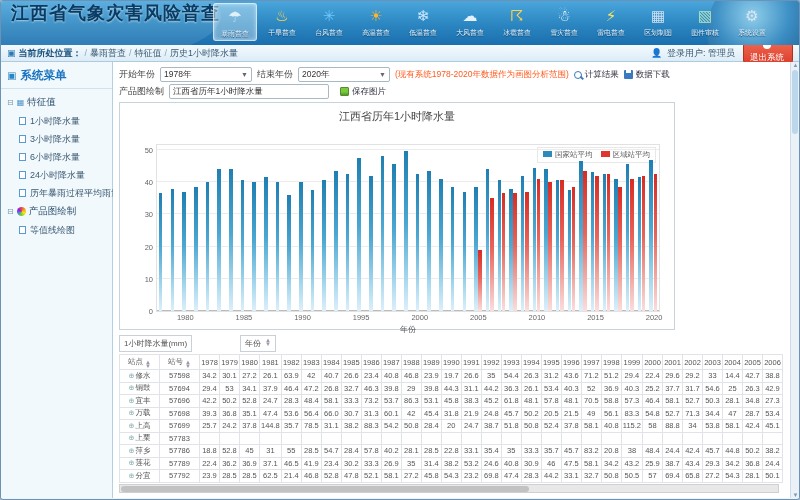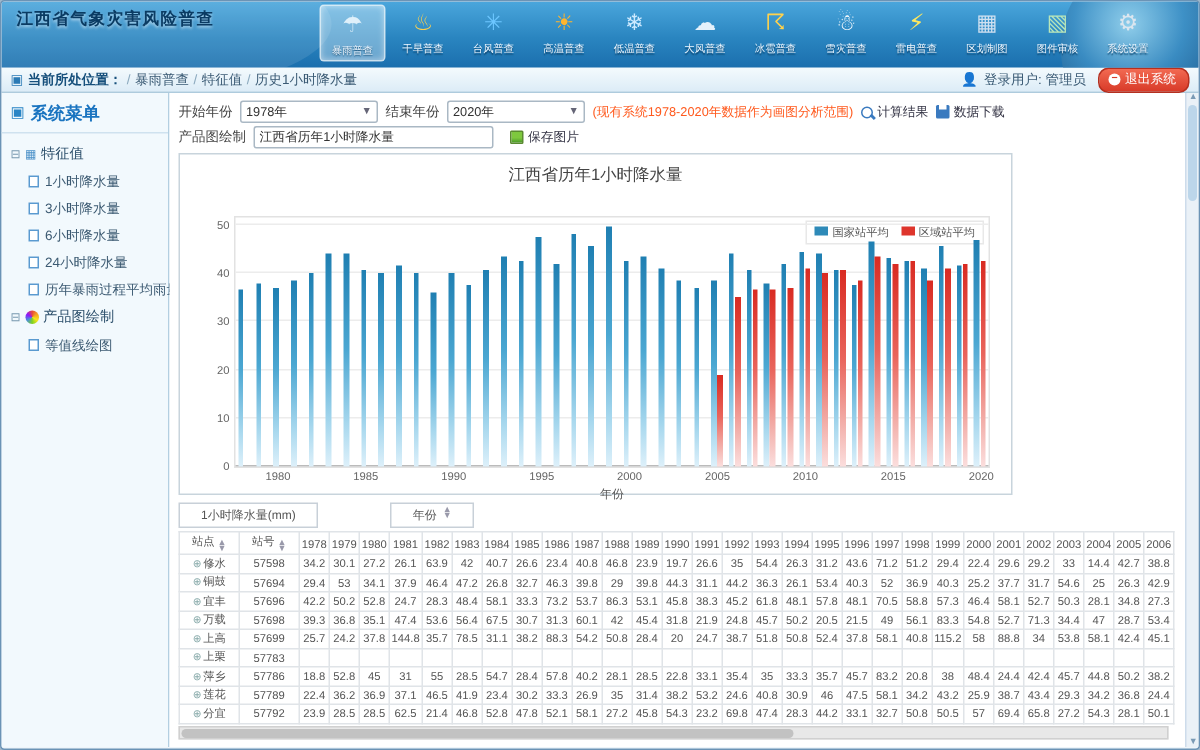--- a/index.html
+++ b/index.html
@@ -4,38 +4,38 @@
 <style>
   * { margin:0; padding:0; box-sizing:border-box; }
   html,body { width:800px; height:500px; font-family:"Liberation Sans","DejaVu Sans",sans-serif; background:#9fb6c9; overflow:hidden; }
   .window { width:800px; height:500px; border:1px solid #6b93b5; background:#eef5fa; position:relative; overflow:hidden; border-radius:3px; }
 
   
   .header { height:44px; background:linear-gradient(180deg,#4aa6dc 0%,#2a85c0 55%,#1b6fae 100%); position:relative; overflow:hidden; }
   .header:before { content:""; position:absolute; left:-40px; top:-30px; width:260px; height:90px; background:rgba(255,255,255,0.10); border-radius:50%; }
   .earth { position:absolute; right:-28px; top:-30px; width:120px; height:120px; border-radius:50%;
            background:radial-gradient(circle at 38% 38%, #9fd8f0 0%, #3e8fc4 35%, #1a4f7e 75%, #0c2f52 100%); opacity:.85; }
-  .app-title { position:absolute; left:10px; top:4px; font-size:11px; font-weight:bold; color:#0a3b63; line-height:17px;
+  .app-title { position:absolute; left:10px; top:4px; font-size:18px; font-weight:bold; color:#0a3b63; line-height:17px;
                text-shadow:0 1px 2px rgba(255,255,255,.55); letter-spacing:1px; }
   .app-title .l2 { padding-left:14px; }
   .toolbar { position:absolute; left:212px; top:2px; display:flex; gap:3px; }
   .tool { width:44px; text-align:center; cursor:pointer; padding:1px 0; border-radius:3px; }
   .tool .tool-icon { display:block; height:24px; line-height:24px; font-size:15px; }
   .tool .tool-label { display:block; font-size:7.5px; color:#eef7ff; text-shadow:0 1px 1px #0a4068; white-space:nowrap; transform:scale(.92); }
   .tool.active { background:rgba(235,246,252,.38); border:1px solid rgba(255,255,255,.65); box-shadow:inset 0 0 4px rgba(255,255,255,.5); }
 
   
   .subbar { height:17px; background:linear-gradient(180deg,#f4fafd,#dcecf7); border-bottom:1px solid #aecbdd; display:flex; align-items:center; font-size:9px; color:#3a5a74; padding:0 6px; }
   .crumb-icon { color:#2a7ab5; margin-right:3px; font-size:9px; }
   .breadcrumb b { color:#17507c; }
   .crumb-sep { color:#8aa8bd; margin:0 3px; }
   .subbar .spacer { flex:1; }
   .user-info { display:flex; align-items:center; gap:4px; }
   .user-icon { color:#c07a28; font-size:9px; }
-  .logout-btn { background:linear-gradient(180deg,#f26a52,#d83a28); color:#fff; border-radius:7px; padding:1px 8px 2px 6px; font-size:8.5px; cursor:pointer; border:1px solid #b52f1f; display:flex; align-items:center; gap:3px; }
+  .logout-btn { background:linear-gradient(180deg,#f26a52,#d83a28); color:#fff; border-radius:7px; padding:1px 8px 2px 6px; font-size:8.5px; cursor:pointer; border:1px solid #b52f1f; display:flex; align-items:center; gap:3px;flex-direction:column; }
   .logout-btn .x { background:#fff; color:#d83a28; border-radius:50%; width:8px; height:8px; line-height:8px; text-align:center; font-size:7px; font-weight:bold; }
 
   
   .content { display:flex; height:436px; position:relative; }
   .sidebar { width:112px; background:#f2f9fd; border-right:1px solid #b3cfe1; }
   .side-title { display:flex; align-items:center; gap:4px; color:#1a74c0; font-weight:bold; font-size:11.5px; padding:6px 6px 5px; border-bottom:1px solid #cfe2ef; }
   .side-title .sq { color:#2a85c5; font-size:10px; }
   .tree { padding:4px 2px; }
   .tree-group { display:flex; align-items:center; gap:3px; font-size:9.5px; color:#2c4f6b; padding:3px 4px; cursor:pointer; }
   .tree-group .exp { color:#7a9ab0; font-size:8px; }
@@ -76,21 +76,21 @@
   .xticks { position:relative; height:12px; }
   .xtick { position:absolute; top:1px; font-size:7.5px; color:#666; transform:translateX(-50%); }
   .xlabel { text-align:center; font-size:8px; color:#555; height:12px; }
   .yaxis-label { position:absolute; left:-26px; top:50%; transform:rotate(-90deg) translateX(28%); transform-origin:center; font-size:7.5px; color:#666; white-space:nowrap; }
   .legend { position:absolute; top:2px; right:3px; display:flex; gap:8px; border:1px solid #e8e8e8; background:rgba(255,255,255,.92); padding:2px 5px; font-size:7.5px; color:#555; align-items:center; }
   .legend .sw { width:9px; height:6px; display:inline-block; margin-right:3px; }
 
   
   .table-area { margin-top:5px; position:relative; font-size:7.5px; color:#555; }
   .tbl-controls { display:flex; gap:48px; margin-bottom:2px; }
-  .hdr-box { border:1px solid #c8d0d8; background:#fff; padding:2px 14px; font-size:8px; color:#555; display:flex; gap:4px; }
+  .hdr-box { border:1px solid #c8d0d8; background:#fff; padding:2px 4px; font-size:8px; color:#555; display:flex; gap:4px; }
   .sorts { color:#99a; font-size:6px; line-height:4px; display:inline-flex; flex-direction:column; }
   table.data { border-collapse:collapse; table-layout:fixed; }
   table.data th, table.data td { border:1px solid #e0e4e8; height:12.5px; padding:0 1px; font-weight:normal; text-align:center; white-space:nowrap; overflow:hidden; background:#fff; }
   table.data th { color:#555; font-size:7.5px; height:15px; }
   td.station { text-align:left; padding-left:2px; }
   td.station .plus { color:#8aa; font-size:7px; margin-right:1px; }
   .hscroll { height:9px; background:#e8e8e8; border:1px solid #d0d0d0; margin-top:1px; position:relative; width:660px; }
   .hscroll .thumb { position:absolute; left:1px; top:1px; height:6px; width:62%; background:#c2c2c2; border-radius:3px; }
 
   
@@ -506,21 +506,21 @@
               </tr>
               <tr>
                 <td class="station"><span class="plus">⊕</span>万载</td>
                 <td>57698</td>
                 <td>39.3</td>
                 <td>36.8</td>
                 <td>35.1</td>
                 <td>47.4</td>
                 <td>53.6</td>
                 <td>56.4</td>
-                <td>67.5</td>
+                <td>66.0</td>
                 <td>30.7</td>
                 <td>31.3</td>
                 <td>60.1</td>
                 <td>42</td>
                 <td>45.4</td>
                 <td>31.8</td>
                 <td>21.9</td>
                 <td>24.8</td>
                 <td>45.7</td>
                 <td>50.2</td>

